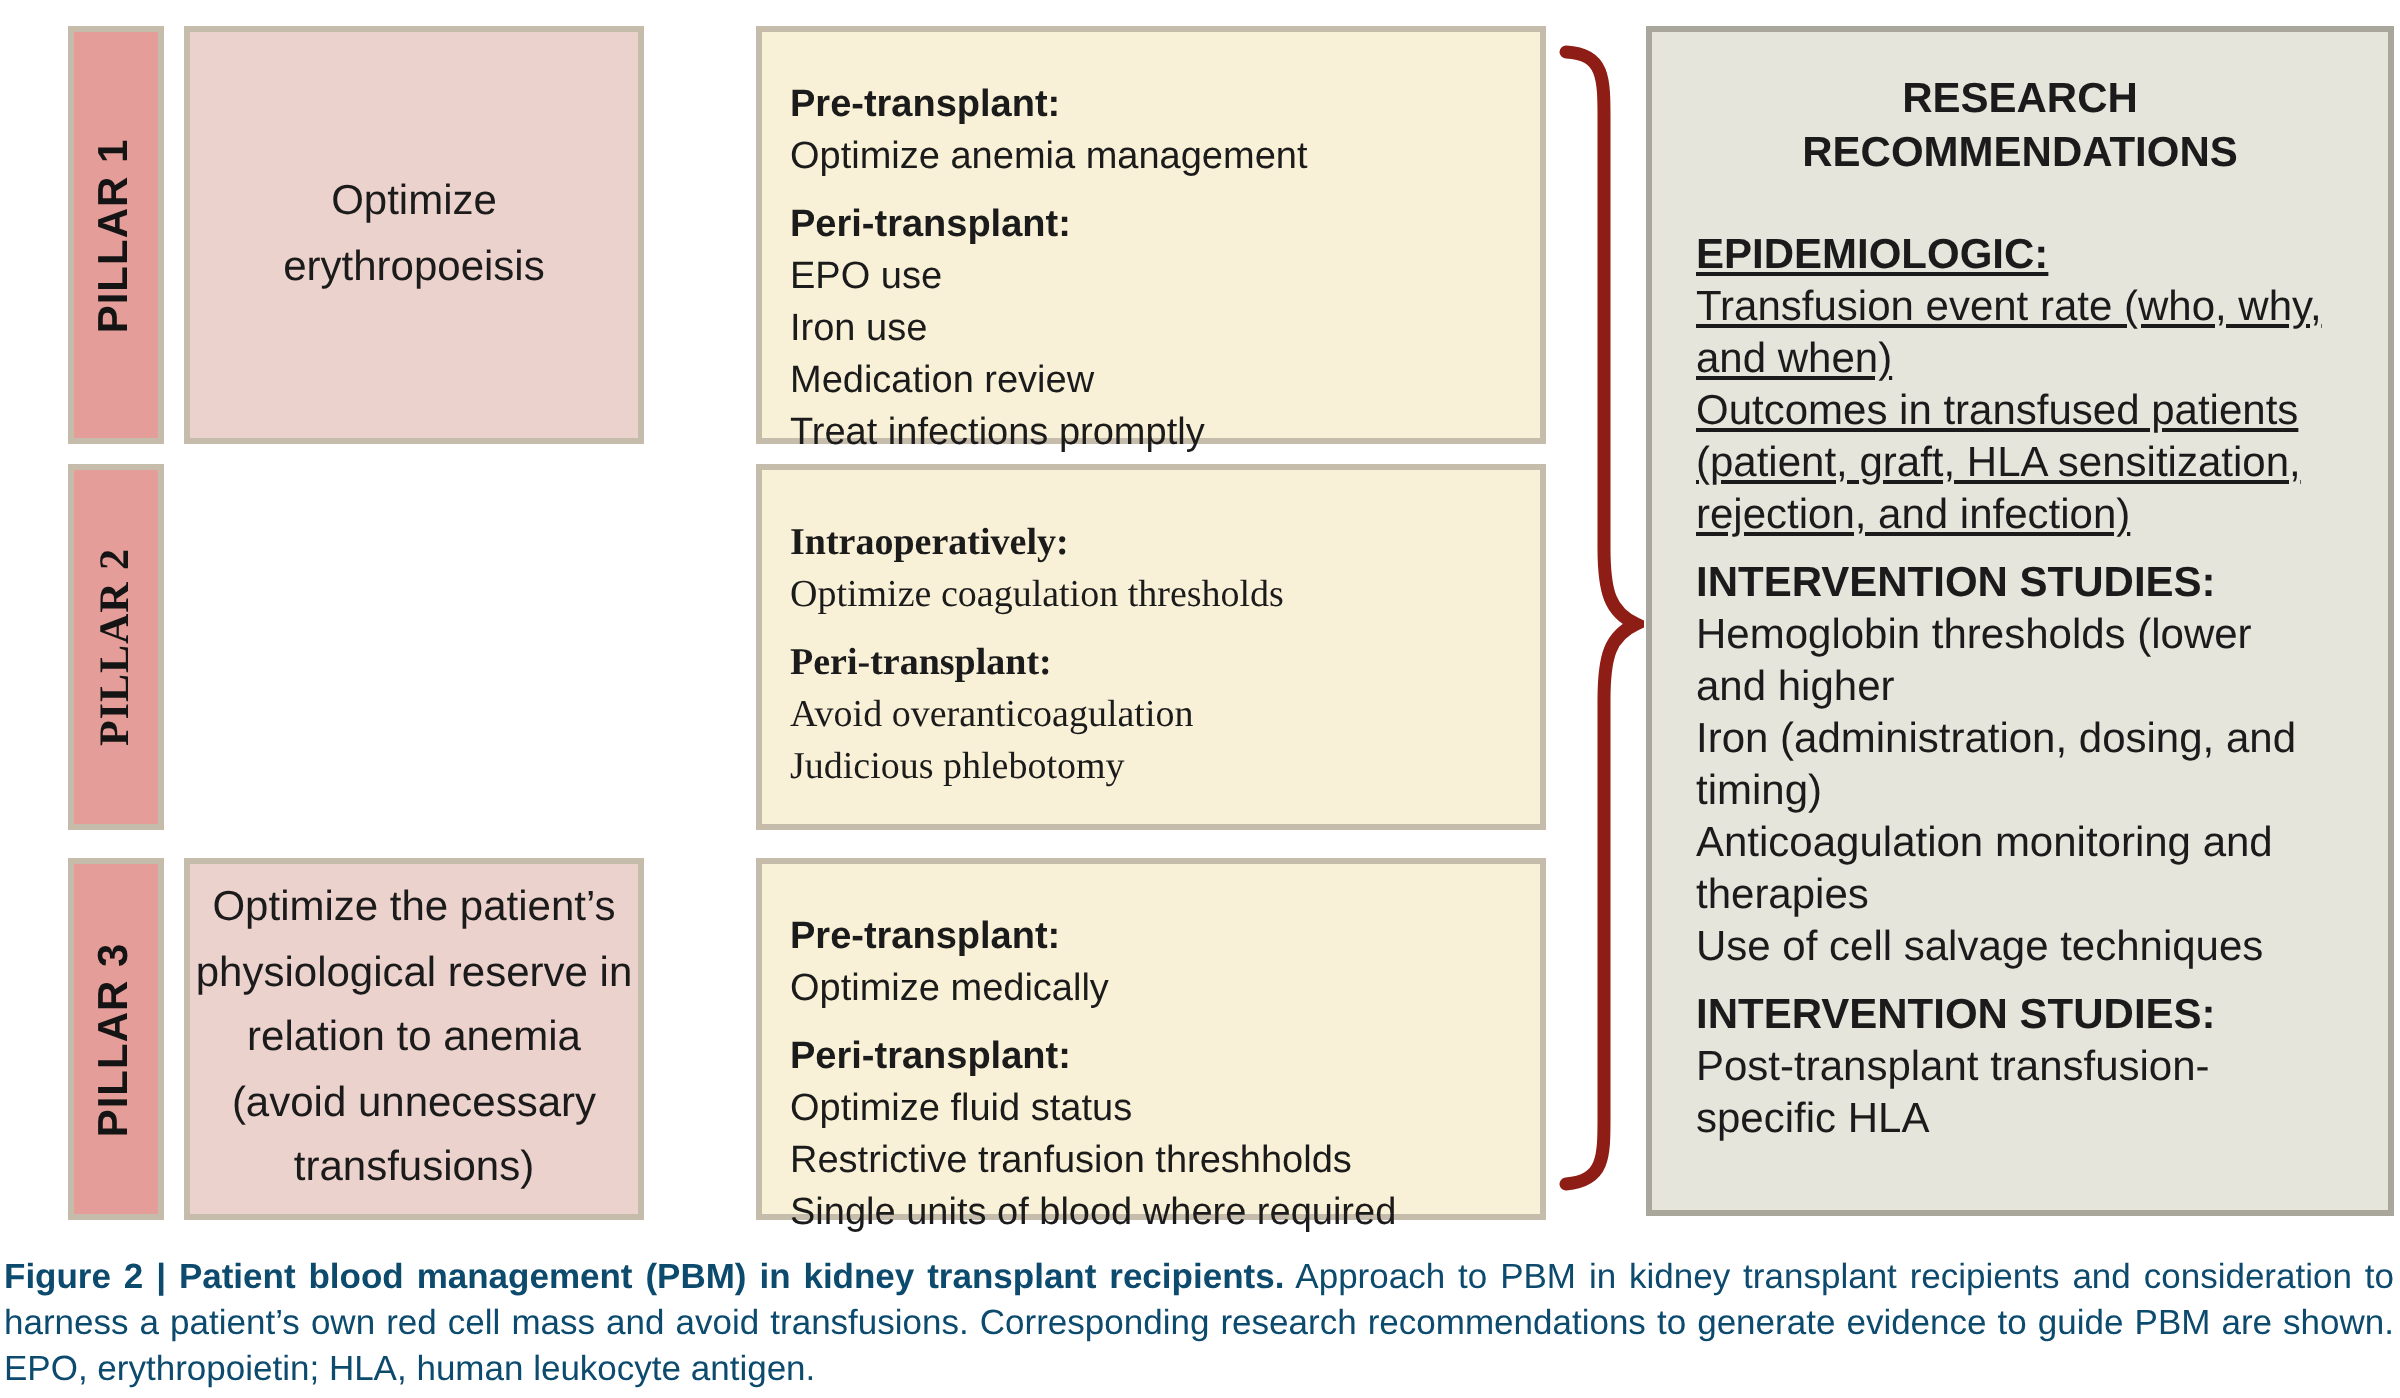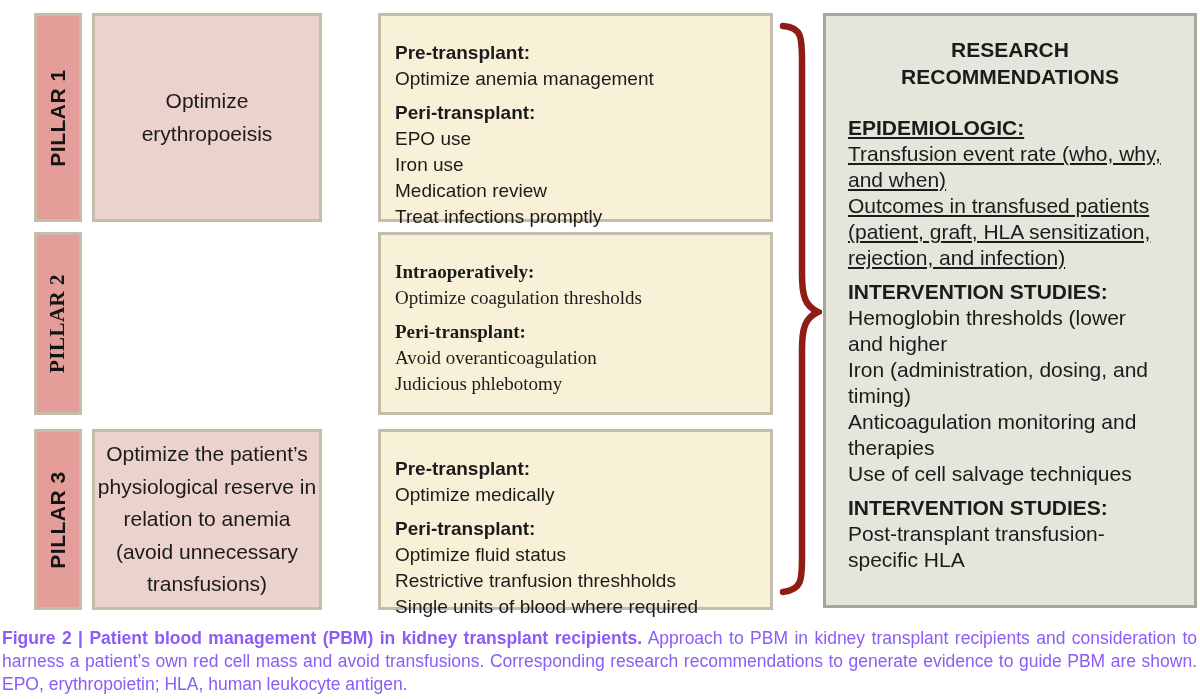--- a/index.html
+++ b/index.html
@@ -85,21 +85,21 @@
   .rheading { font-weight: bold; }
   .ritem { white-space: pre-line; }
 
   
   .caption {
     position: absolute;
     left: 2px; top: 627px; width: 1195px;
     font-size: 17.5px;
     line-height: 23px;
     text-align: justify;
-    color: #8b5cf6;
+    color: #0c4a6e;
     margin: 0;
   }
   .cap-bold { font-weight: bold; }
 </style>
 </head>
 <body>
 
 <div class="page">
 
   <div class="abs strip row1">

